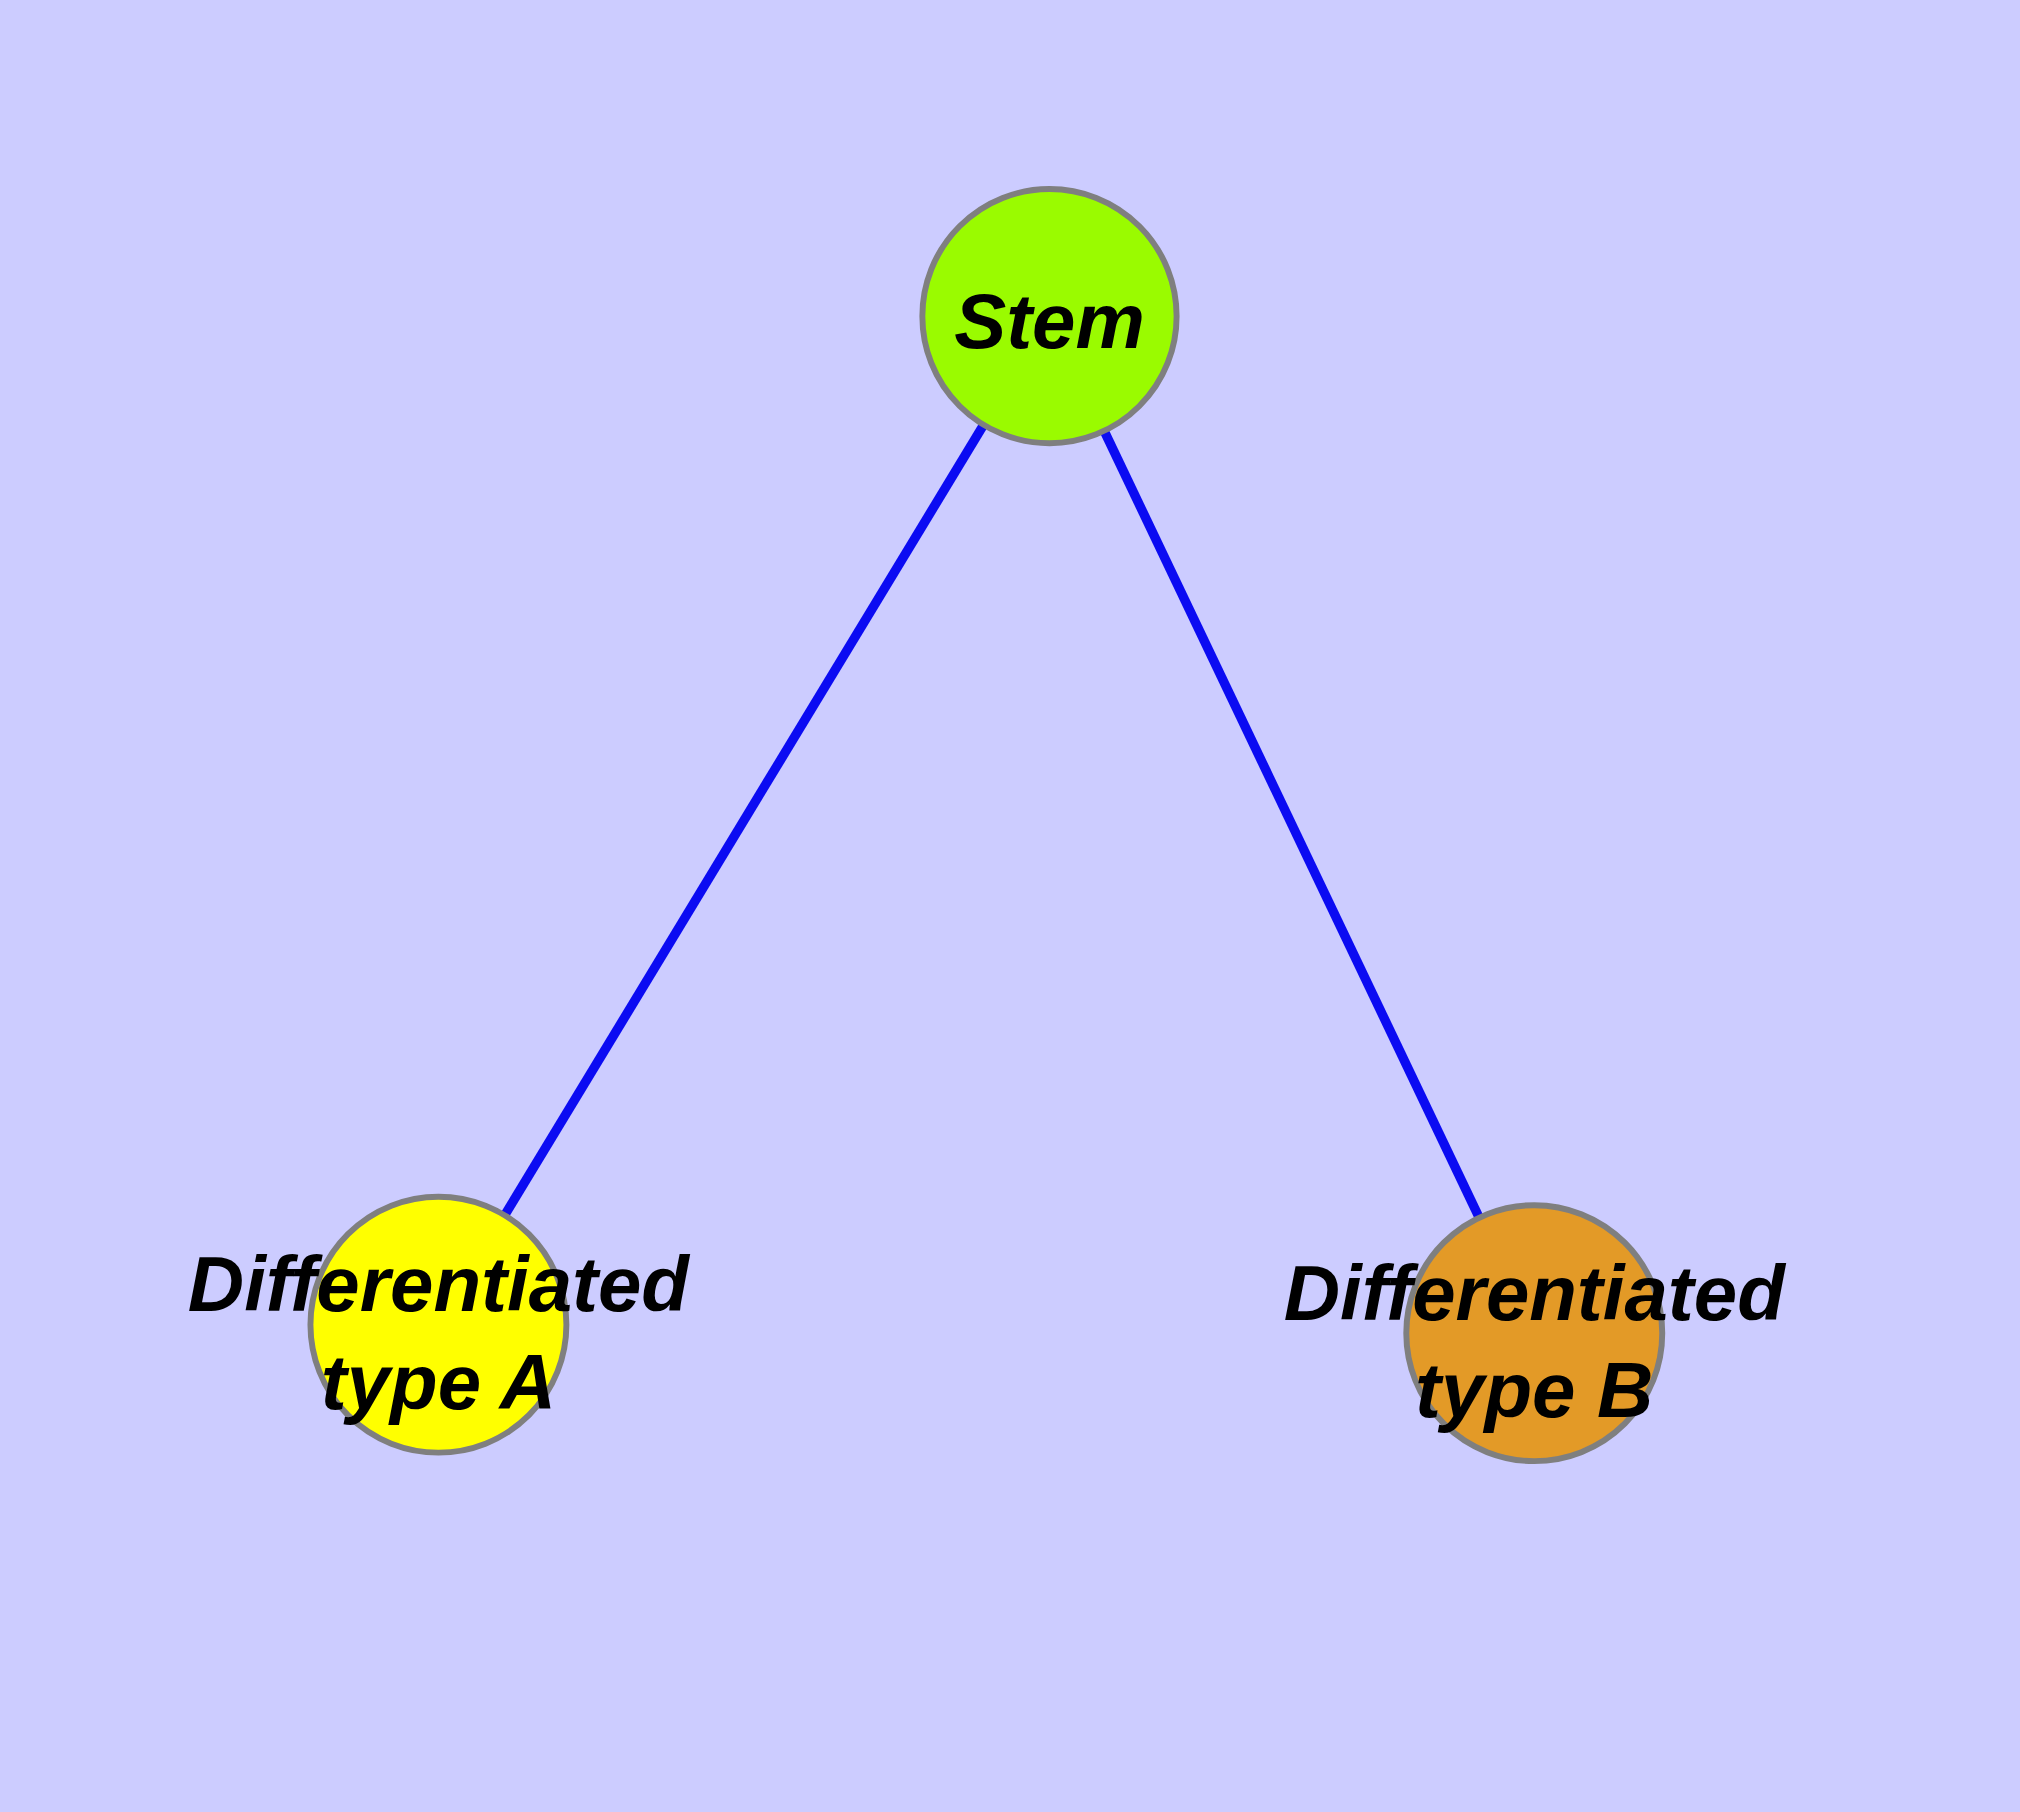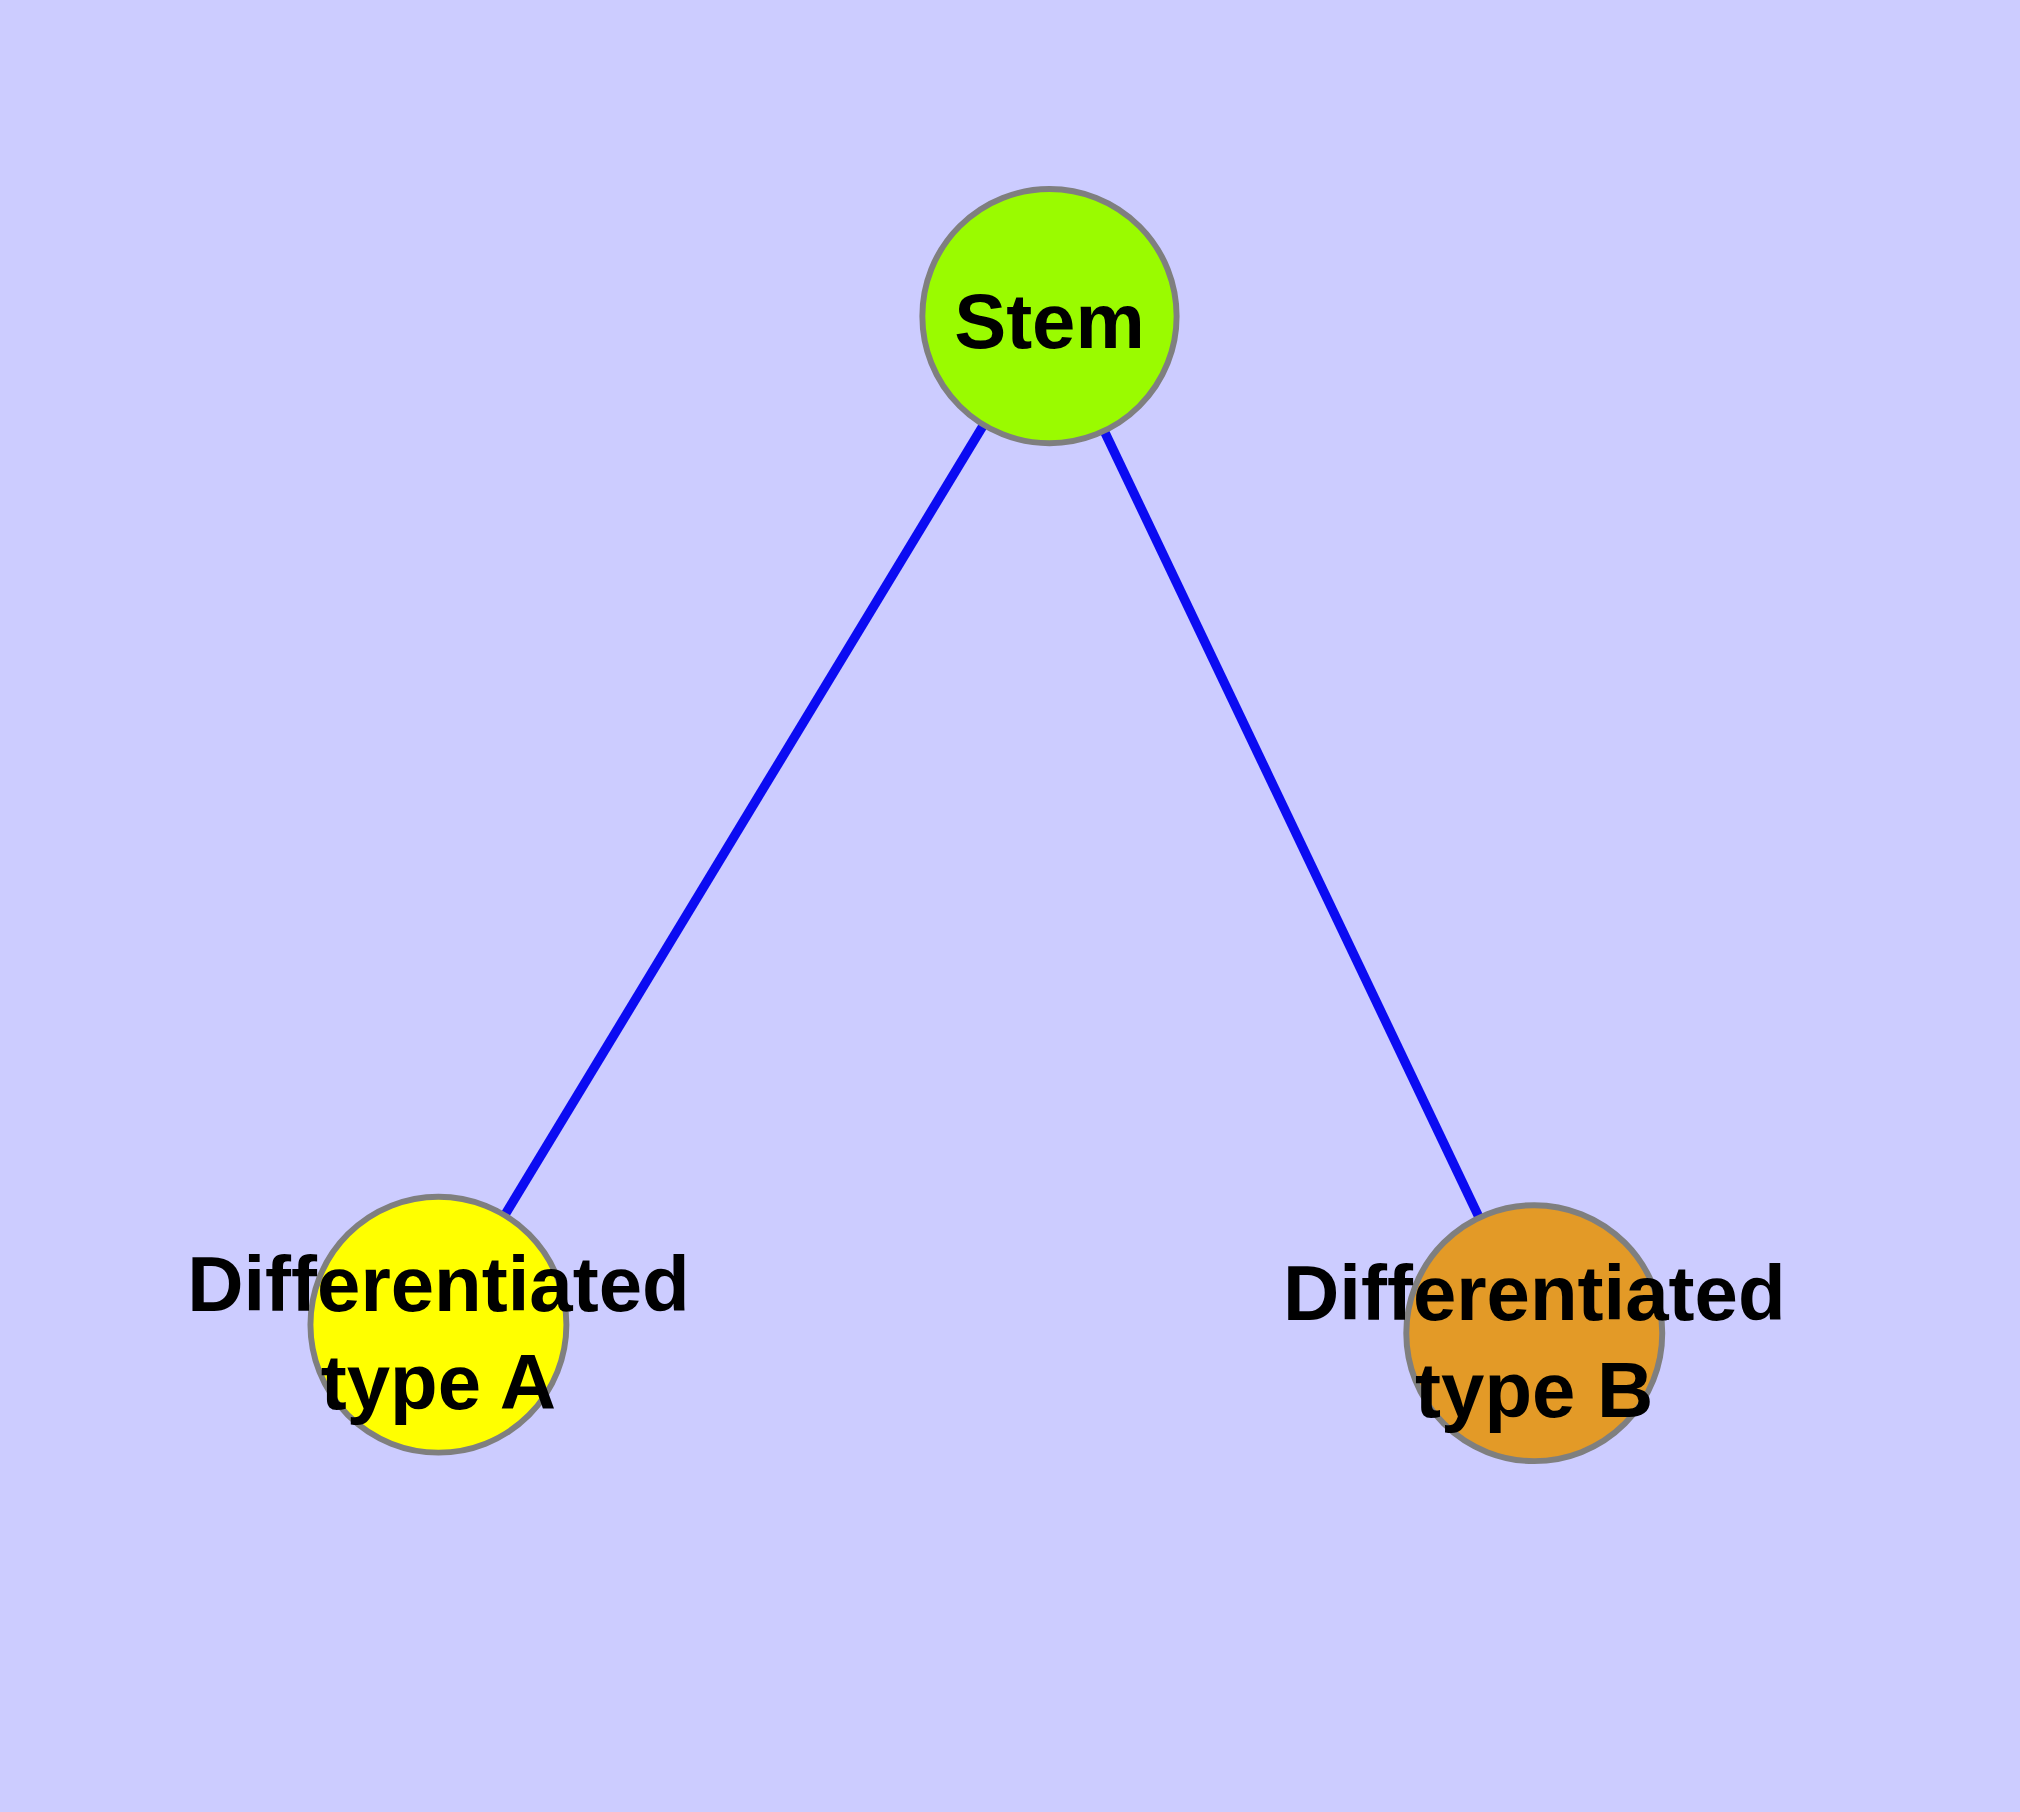--- a/index.html
+++ b/index.html
@@ -7,20 +7,21 @@
     padding: 0;
     width: 2021px;
     height: 1812px;
     overflow: hidden;
     background: #CCCCFF;
   }
   .canvas-wrap {
     position: relative;
     width: 1990px;
     height: 1812px;
+    font-style: italic;
   }
   svg.graph {
     display: block;
     width: 2021px;
     height: 1812px;
   }
   .edge {
     fill: none;
     stroke-width: 11;
     stroke-linecap: butt;

